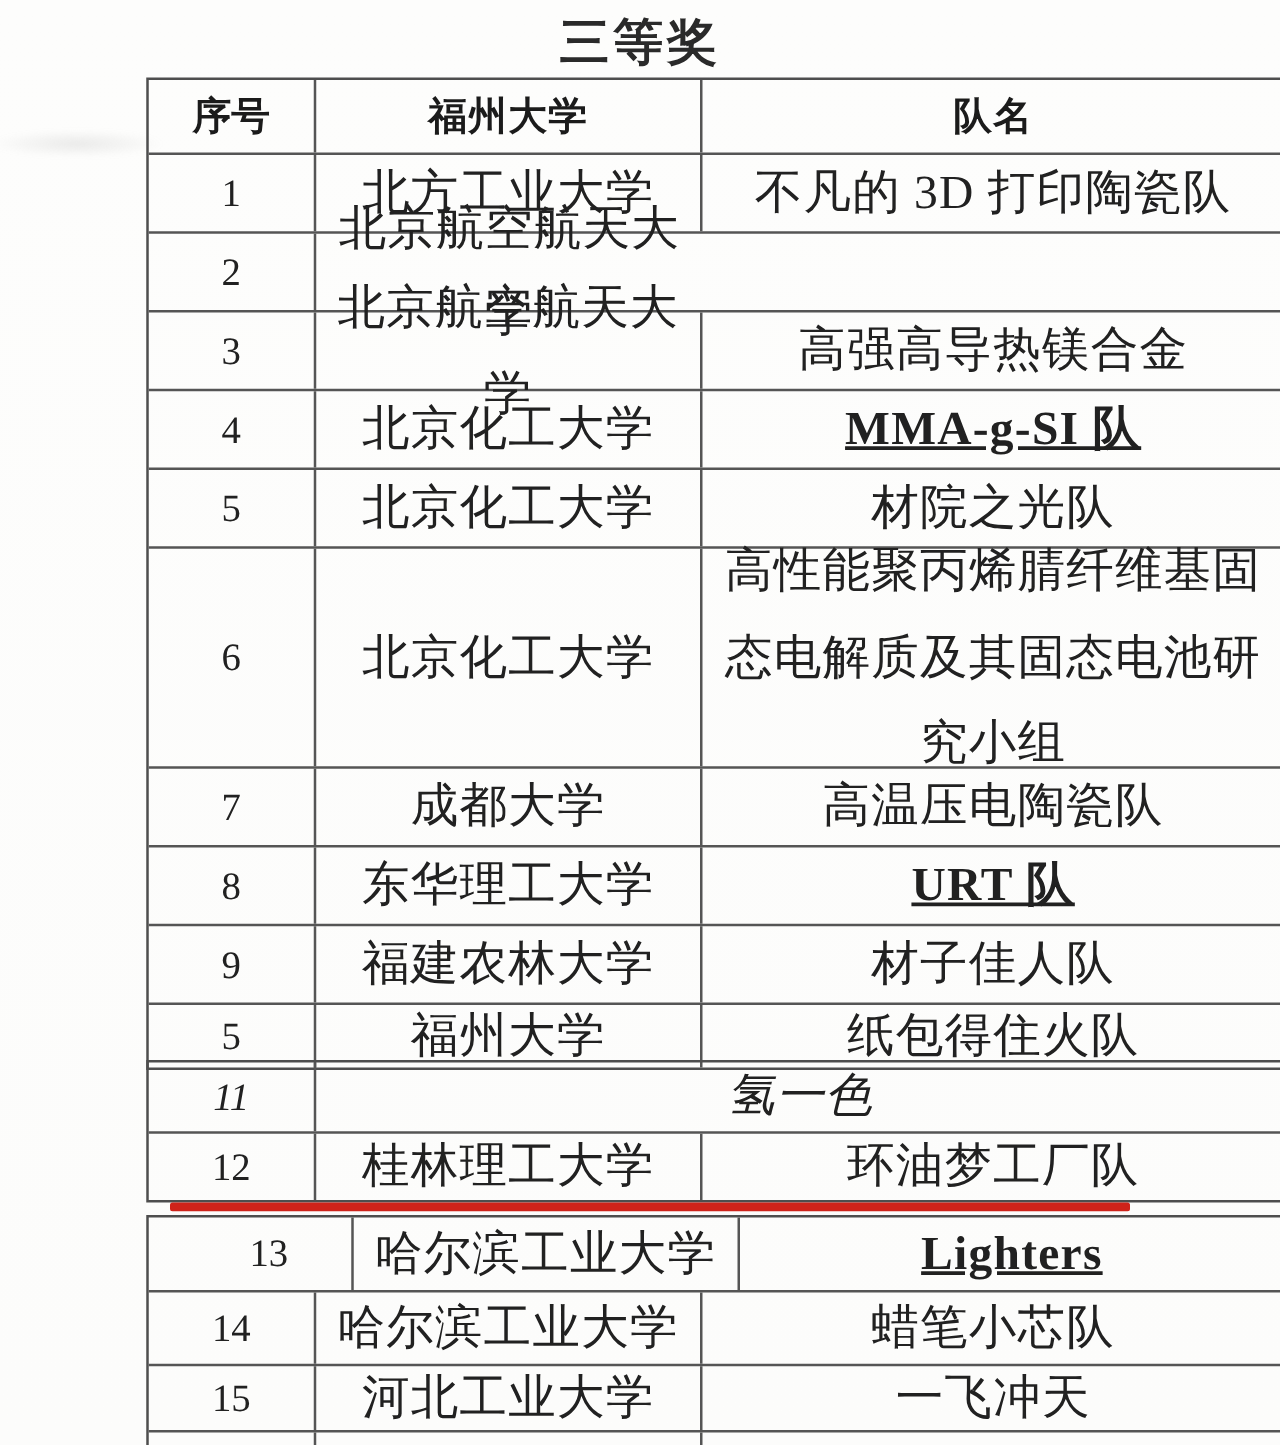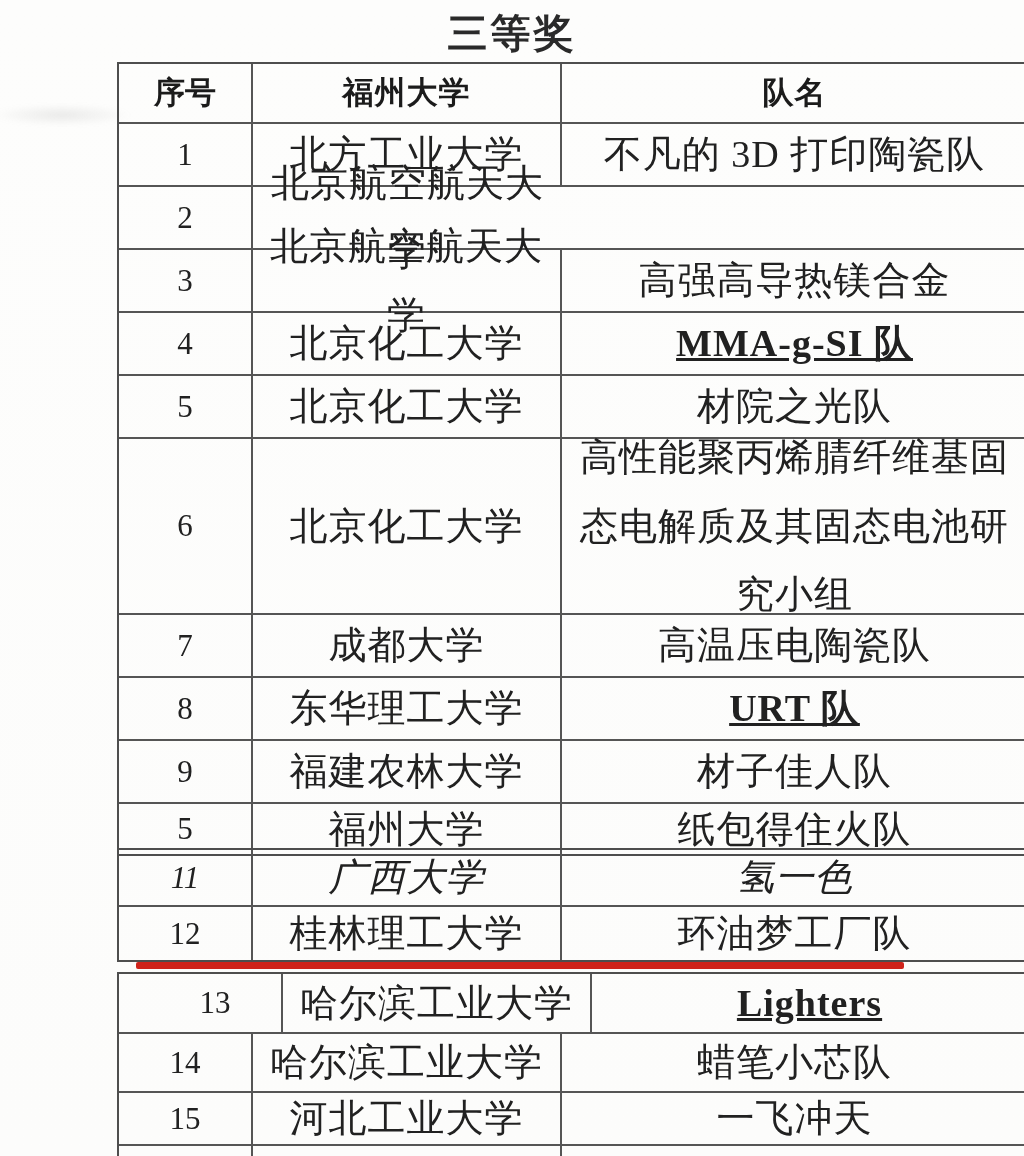--- a/index.html
+++ b/index.html
@@ -136,21 +136,20 @@
     <div class="row h-r10">
       <div class="cell c-no">5</div>
       <div class="cell c-school">福州大学</div>
       <div class="cell c-team">纸包得住火队</div>
     </div>
   </div>
 
   <div class="tblock" style="top:848px;">
     <div class="row h-r11">
       <div class="cell c-no">11</div>
-      <div class="cell c-school">广西大学</div>
       <div class="cell c-team">氢一色</div>
     </div>
     <div class="row h-r12">
       <div class="cell c-no">12</div>
       <div class="cell c-school">桂林理工大学</div>
       <div class="cell c-team">环油梦工厂队</div>
     </div>
   </div>
 
   <div class="red-line"></div>

